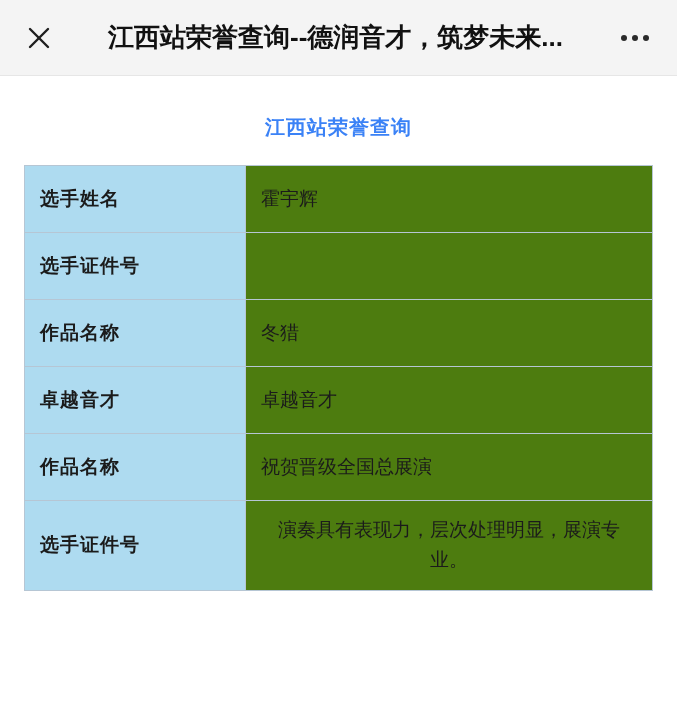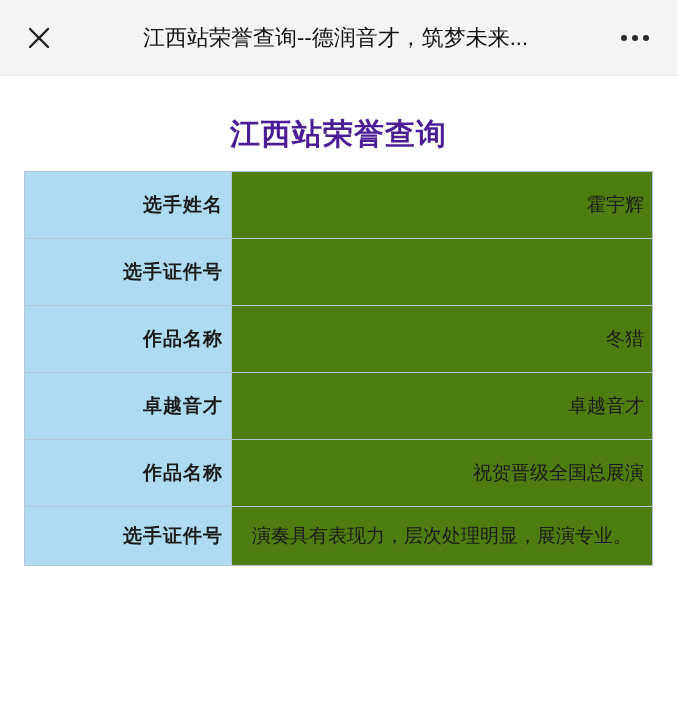--- a/index.html
+++ b/index.html
@@ -32,22 +32,22 @@
     flex: 0 0 34px;
     display: flex;
     align-items: center;
     justify-content: center;
     cursor: pointer;
   }
   .nav-close svg { display: block; }
   .nav-title {
     flex: 1 1 auto;
     text-align: center;
-    font-size: 22px;
-    font-weight: 400;
+    font-size: 26px;
+    font-weight: 700;
     color: #111111;
     white-space: nowrap;
     overflow: hidden;
     text-overflow: ellipsis;
     padding: 0 14px;
     letter-spacing: 0px;
   }
   .nav-more {
     width: 40px;
     height: 34px;
@@ -65,45 +65,45 @@
     display: block;
     width: 6px;
     height: 6px;
     border-radius: 50%;
     background: #2a2a2a;
   }
 
   
   .page-title {
     text-align: center;
-    font-size: 30px;
+    font-size: 20px;
     font-weight: 700;
-    color: #4c1d95;
+    color: #3b82f6;
     margin-top: 38px;
-    margin-bottom: 16px;
+    margin-bottom: 24px;
     letter-spacing: 1px;
   }
 
   
   .table-wrap {
     margin: 0 24px;
   }
   table.info-table {
     width: 100%;
     border-collapse: collapse;
     table-layout: fixed;
     border: 1px solid #b6c6d4;
   }
   table.info-table td {
     border: 1px solid #b6c6d4;
     font-size: 19px;
     color: #1b1b1b;
-    text-align: right;
+    text-align: left;
     vertical-align: middle;
-    padding: 14px 8px;
+    padding: 14px 15px;
     line-height: 1.5;
   }
   table.info-table td.label {
     width: 190px;
     background: #aedbf0;
     font-weight: 700;
     letter-spacing: 1px;
   }
   table.info-table td.value {
     background: #4d7c0f;

